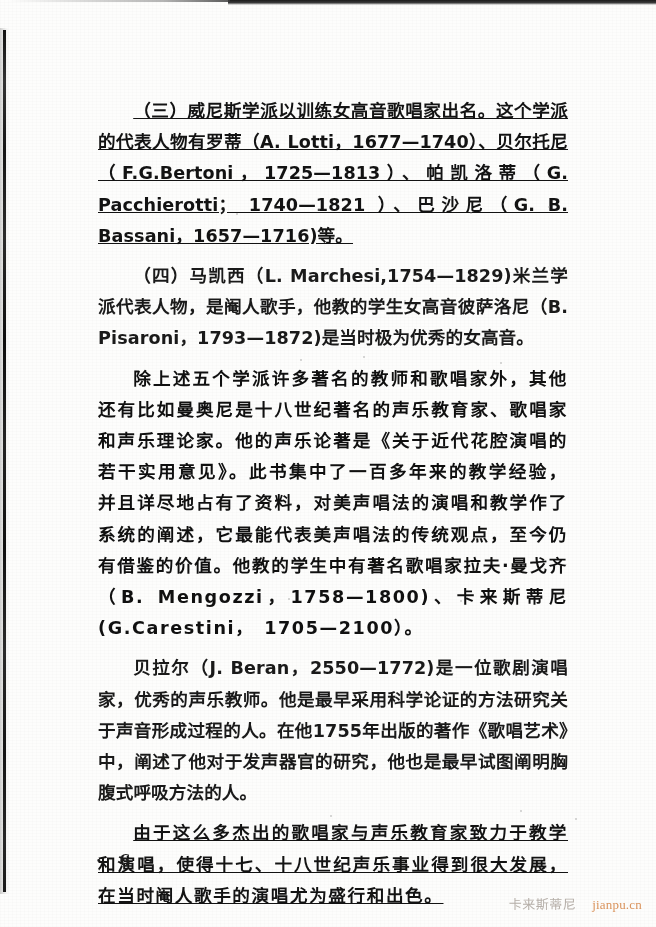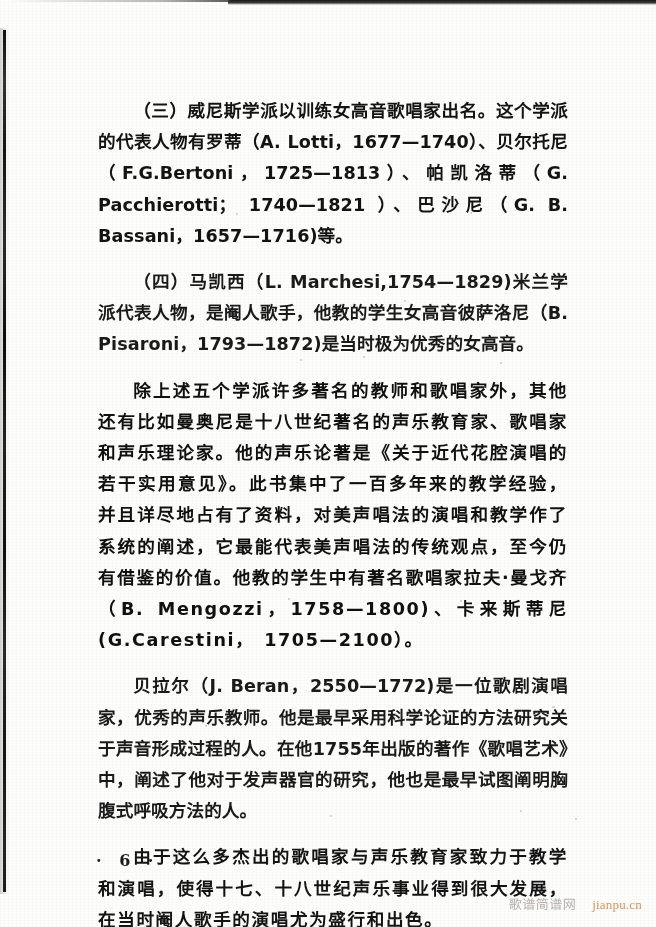--- a/index.html
+++ b/index.html
@@ -76,27 +76,27 @@
     color: #141414;
     font-weight: 700;
     font-size: 17.6px;
     line-height: 31.2px;
     letter-spacing: 0.1px;
     text-align: justify;
     text-justify: inter-character;
     -webkit-font-smoothing: none;
   }
   .para + .para {
-    margin-top: 15px;
+    margin-top: 9px;
   }
   .indent {
     text-indent: 2em;
   }
   
-  .ink-a { color: #131313; }
+  .ink-a { color: #131313; text-decoration: underline; }
   .ink-b { color: #1a1a1a; }
   .ink-c { color: #101010; }
   .loose { word-spacing: 2px; letter-spacing: 1.6px; }
 
   
   #page-number {
     position: absolute;
     left: 96px;
     top: 851px;
     font-family: "DejaVu Serif", "Liberation Serif", serif;
@@ -150,21 +150,21 @@
     <p class="para indent ink-a">（三）威尼斯学派以训练女高音歌唱家出名。这个学派的代表人物有罗蒂（A. Lotti，1677—1740）、贝尔托尼（F.G.Bertoni，1725—1813）、帕凯洛蒂（G. Pacchierotti； 1740—1821 ）、巴沙尼（G. B. Bassani，1657—1716)等。</p>
     <p class="para indent ink-b">（四）马凯西（L. Marchesi,1754—1829)米兰学派代表人物，是阉人歌手，他教的学生女高音彼萨洛尼（B. Pisaroni，1793—1872)是当时极为优秀的女高音。</p>
     <p class="para indent ink-c loose">除上述五个学派许多著名的教师和歌唱家外，其他还有比如曼奥尼是十八世纪著名的声乐教育家、歌唱家和声乐理论家。他的声乐论著是《关于近代花腔演唱的若干实用意见》。此书集中了一百多年来的教学经验，并且详尽地占有了资料，对美声唱法的演唱和教学作了系统的阐述，它最能代表美声唱法的传统观点，至今仍有借鉴的价值。他教的学生中有著名歌唱家拉夫·曼戈齐（B. Mengozzi，1758—1800)、卡来斯蒂尼(G.Carestini， 1705—2100）。</p>
     <p class="para indent ink-b">贝拉尔（J. Beran，2550—1772)是一位歌剧演唱家，优秀的声乐教师。他是最早采用科学论证的方法研究关于声音形成过程的人。在他1755年出版的著作《歌唱艺术》中，阐述了他对于发声器官的研究，他也是最早试图阐明胸腹式呼吸方法的人。</p>
     <p class="para indent ink-a loose">由于这么多杰出的歌唱家与声乐教育家致力于教学和演唱，使得十七、十八世纪声乐事业得到很大发展，在当时阉人歌手的演唱尤为盛行和出色。</p>
   </div>
 
   <div id="page-number">· 6 ·</div>
 
   <div id="watermark">
-    <span class="wm-cn">歌谱简谱网</span><span class="wm-url">jianpu.cn</span>
+    <span class="wm-cn">卡来斯蒂尼</span><span class="wm-url">jianpu.cn</span>
   </div>
 
   <div class="speck" style="left:236px;top:213px;width:2px;height:2px;"></div>
   <div class="speck" style="left:318px;top:209px;width:2px;height:2px;"></div>
   <div class="speck" style="left:470px;top:212px;width:2px;height:2px;"></div>
   <div class="speck" style="left:548px;top:206px;width:2px;height:2px;"></div>
   <div class="speck" style="left:160px;top:306px;width:2px;height:2px;"></div>
   <div class="speck" style="left:404px;top:300px;width:2px;height:2px;"></div>
   <div class="speck" style="left:300px;top:359px;width:2px;height:2px;"></div>
   <div class="speck" style="left:363px;top:356px;width:2px;height:2px;"></div>

